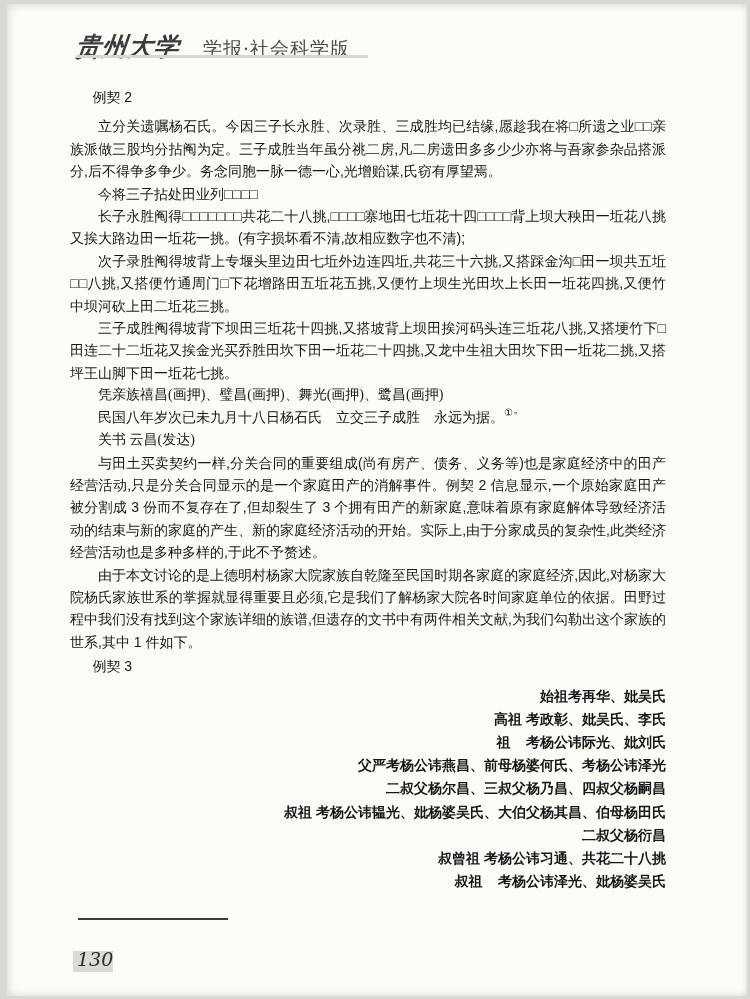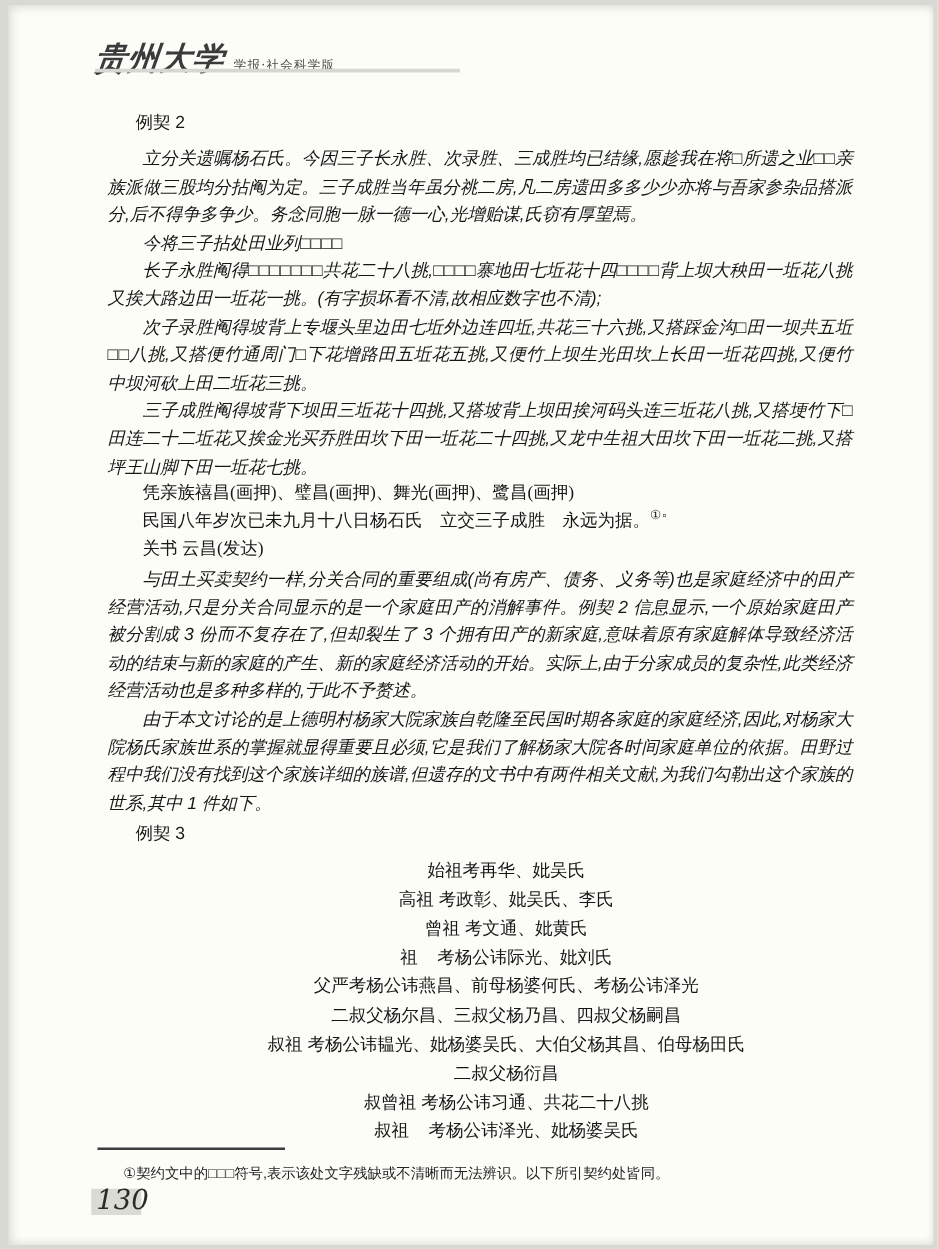--- a/index.html
+++ b/index.html
@@ -31,57 +31,56 @@
     font-style: italic;
     font-weight: bold;
     font-size: 25px;
     letter-spacing: 1px;
     color: #3b3b3b;
     display: inline-block;
     transform: skewX(-6deg);
   }
   .subtitle {
     font-family: "DejaVu Serif", serif;
-    font-size: 10px;
+    font-size: 19px;
     color: #4b4b4b;
-    margin-left: 7px;
+    margin-left: 23px;
     letter-spacing: 1px;
   }
   .header-rule {
     position: absolute;
     left: 69px;
     top: 51px;
     width: 292px;
     height: 3px;
     background: #d7d7d2;
   }
   .content {
     position: absolute;
-    left: 79px;
+    left: 63px;
     top: 82px;
     width: 596px;
     font-size: 14px;
     line-height: 22.4px;
     color: #161616;
     text-align: justify;
     word-break: break-all;
     overflow-wrap: anywhere;
   }
   .heading-line {
     text-indent: 1.6em;
     margin: 0 0 7px 0;
     white-space: pre-wrap;
   }
   .heading-line.second {
     margin: 2px 0 7px 0;
   }
   .para {
     text-indent: 2em;
     margin: 0;
-    font-style: italic;
   }
   .sig-line {
     text-indent: 2em;
     margin: 0;
     white-space: pre-wrap;
     font-family: Liberation Serif, serif;
   }
   sup.fn-ref {
     font-size: 10px;
     line-height: 0;
@@ -93,21 +92,22 @@
   }
   .genealogy {
     margin: 3px 0 0 0;
     padding: 0;
     list-style: none;
   }
   .gen-item {
     margin: 0 0 0 42px;
     line-height: 23.2px;
     white-space: pre-wrap;
-    text-align: center;
+    text-align: right;
+    font-weight: bold;
   }
   .footnote-rule {
     position: absolute;
     left: 71px;
     top: 914px;
     width: 150px;
     height: 2px;
     background: #3d3d3d;
   }
   .footnote {
@@ -128,21 +128,21 @@
     width: 40px;
     height: 21px;
     background: #dbdbd6;
   }
   .pagenum {
     position: absolute;
     left: 70px;
     top: 944px;
     font-family: "DejaVu Serif", serif;
     font-style: italic;
-    font-size: 22px;
+    font-size: 19px;
     color: #2a2a2a;
   }
 </style>
 </head>
 <body>
 
 <div class="sheet">
 
   <div class="header">
     <span class="logo">贵州大学</span><span class="subtitle">学报·社会科学版</span>
@@ -163,30 +163,28 @@
     <p class="sig-line">关书 云昌(发达)</p>
 
     <p class="para">与田土买卖契约一样,分关合同的重要组成(尚有房产、债务、义务等)也是家庭经济中的田产经营活动,只是分关合同显示的是一个家庭田产的消解事件。例契 2 信息显示,一个原始家庭田产被分割成 3 份而不复存在了,但却裂生了 3 个拥有田产的新家庭,意味着原有家庭解体导致经济活动的结束与新的家庭的产生、新的家庭经济活动的开始。实际上,由于分家成员的复杂性,此类经济经营活动也是多种多样的,于此不予赘述。</p>
     <p class="para">由于本文讨论的是上德明村杨家大院家族自乾隆至民国时期各家庭的家庭经济,因此,对杨家大院杨氏家族世系的掌握就显得重要且必须,它是我们了解杨家大院各时间家庭单位的依据。田野过程中我们没有找到这个家族详细的族谱,但遗存的文书中有两件相关文献,为我们勾勒出这个家族的世系,其中 1 件如下。</p>
 
     <p class="heading-line second">例契 3</p>
 
     <ul class="genealogy">
       <li class="gen-item">始祖考再华、妣吴氏</li>
       <li class="gen-item">高祖 考政彰、妣吴氏、李氏</li>
-      <li class="gen-item">曾祖 考文通、妣黄氏</li>
       <li class="gen-item">祖    考杨公讳际光、妣刘氏</li>
       <li class="gen-item">父严考杨公讳燕昌、前母杨婆何氏、考杨公讳泽光</li>
       <li class="gen-item">二叔父杨尔昌、三叔父杨乃昌、四叔父杨嗣昌</li>
       <li class="gen-item">叔祖 考杨公讳韫光、妣杨婆吴氏、大伯父杨其昌、伯母杨田氏</li>
       <li class="gen-item">二叔父杨衍昌</li>
       <li class="gen-item">叔曾祖 考杨公讳习通、共花二十八挑</li>
       <li class="gen-item">叔祖    考杨公讳泽光、妣杨婆吴氏</li>
     </ul>
 
   </div>
 
   <div class="footnote-rule"></div>
-  <div class="footnote">①契约文中的□□□符号,表示该处文字残缺或不清晰而无法辨识。以下所引契约处皆同。</div>
   <div class="pagenum-shadow"></div>
   <div class="pagenum">130</div>
 
 </div>
 
 </body></html>

